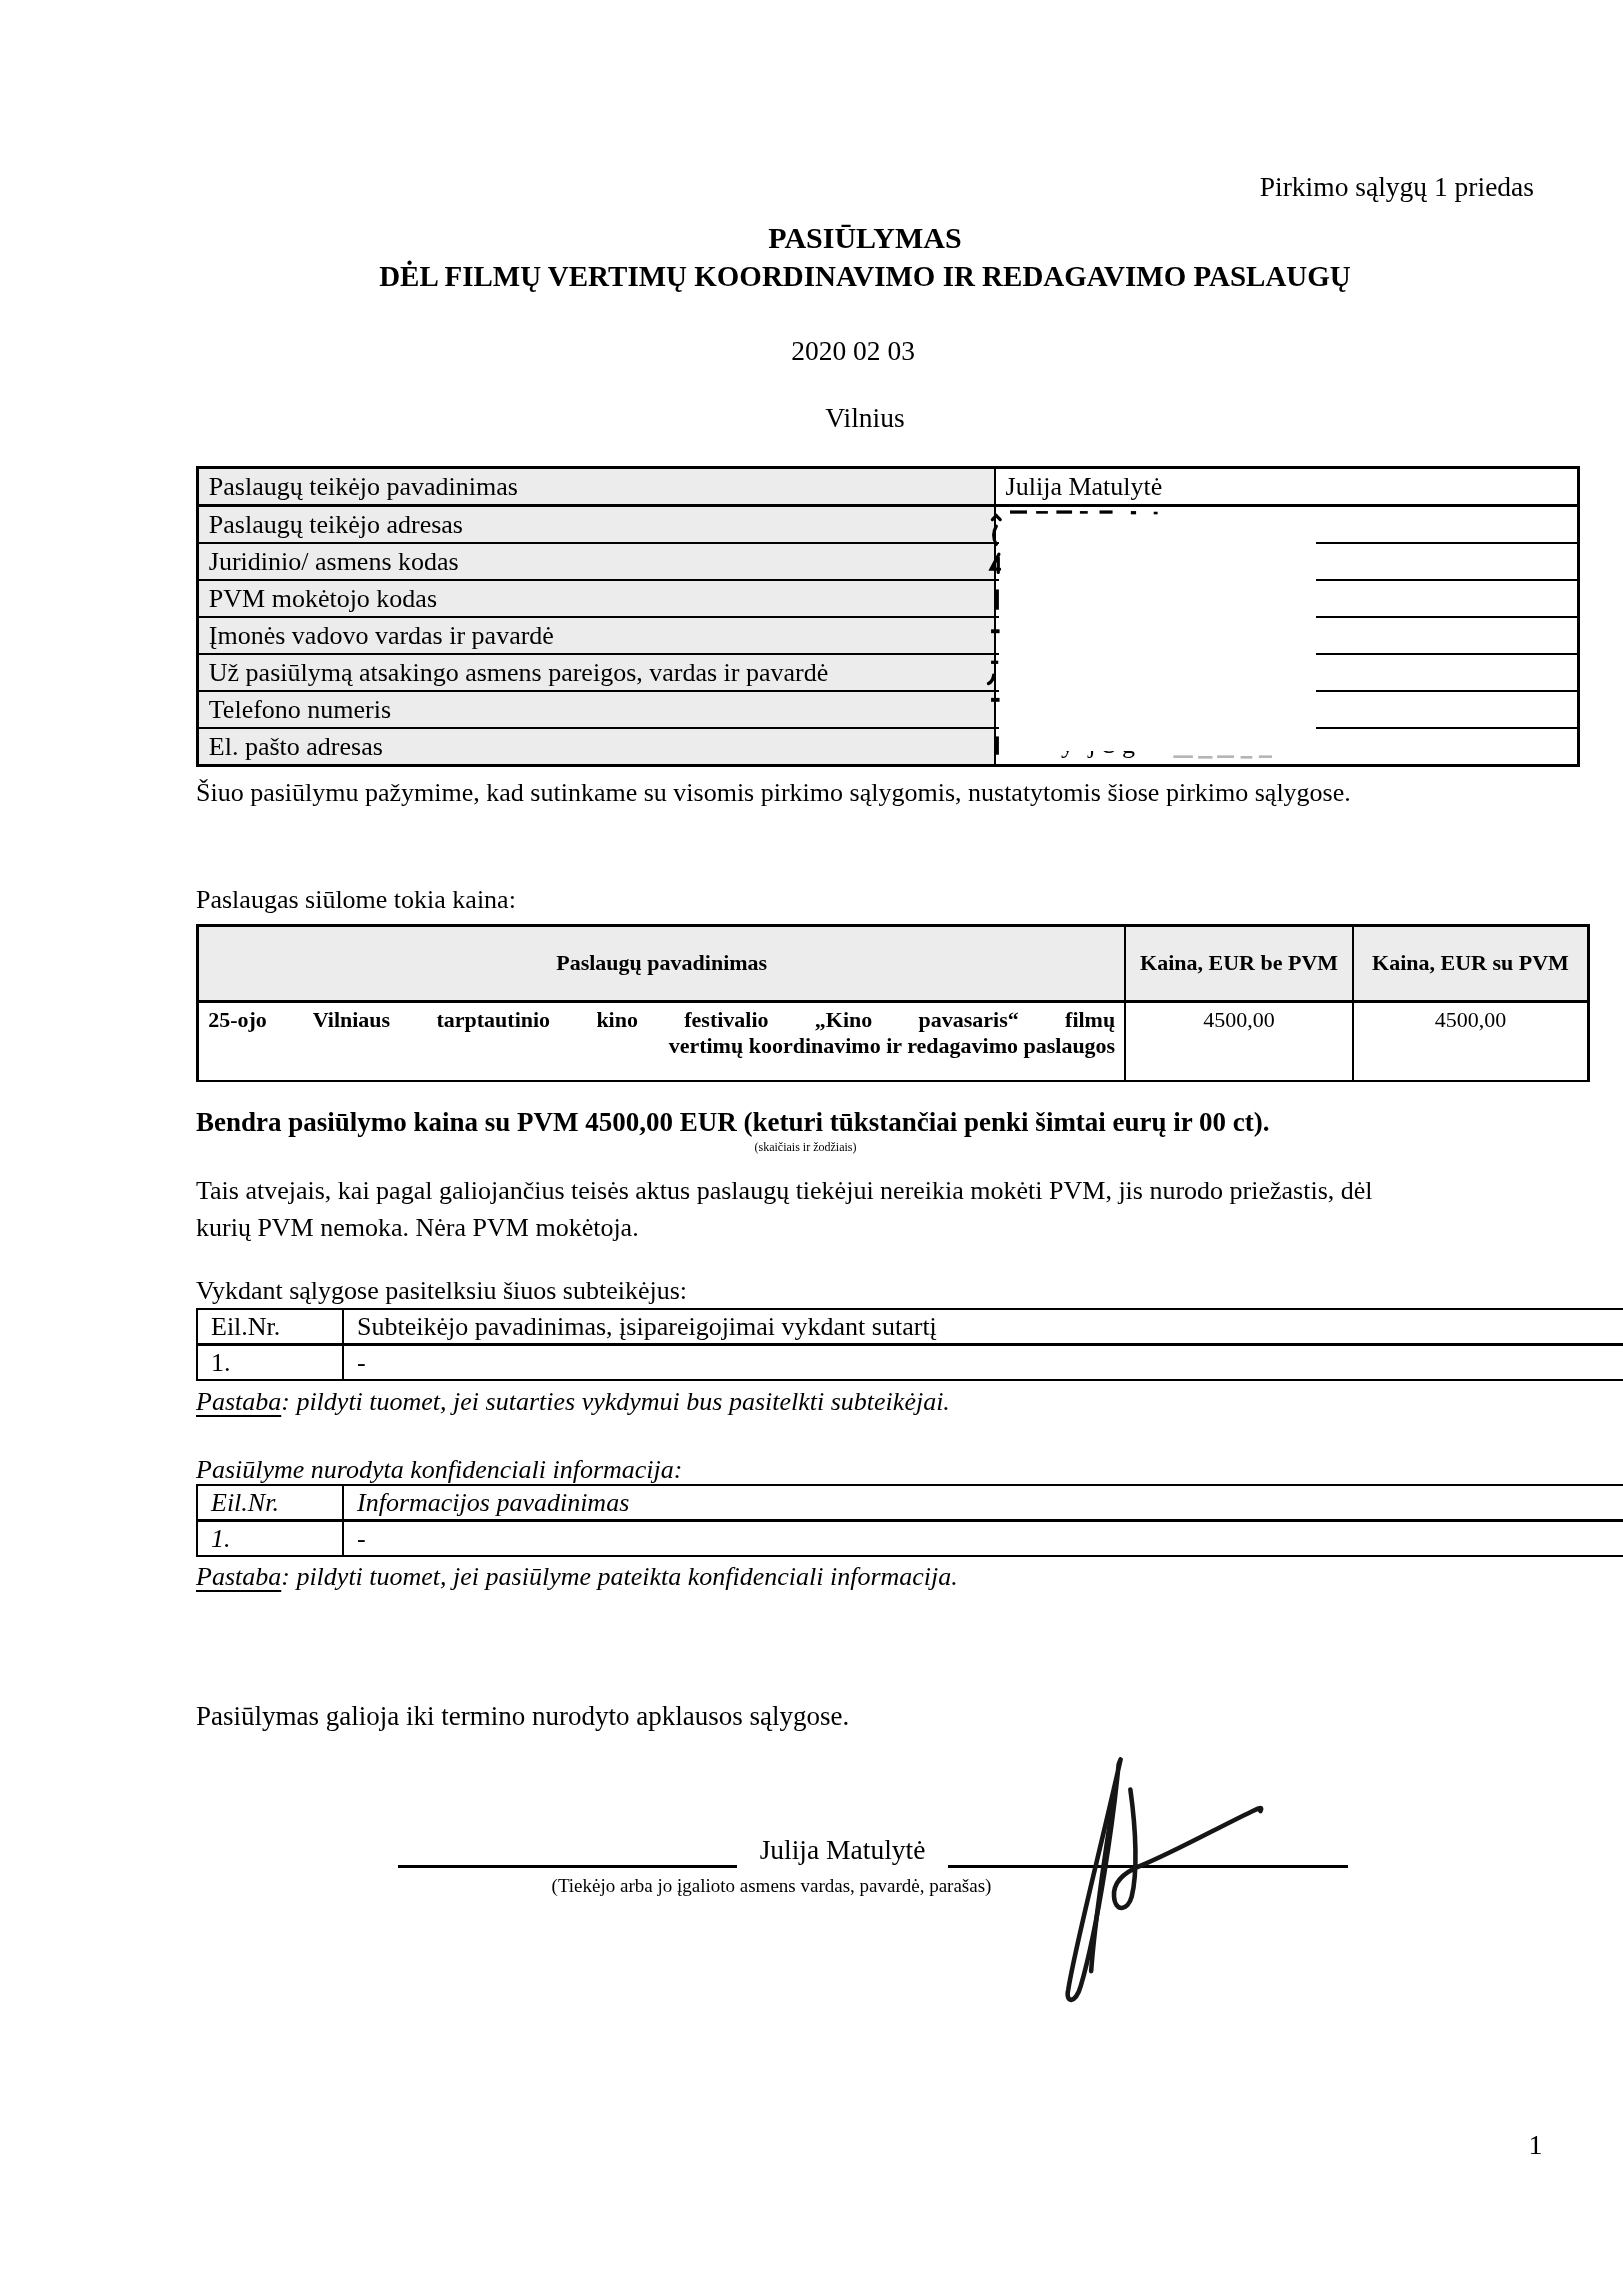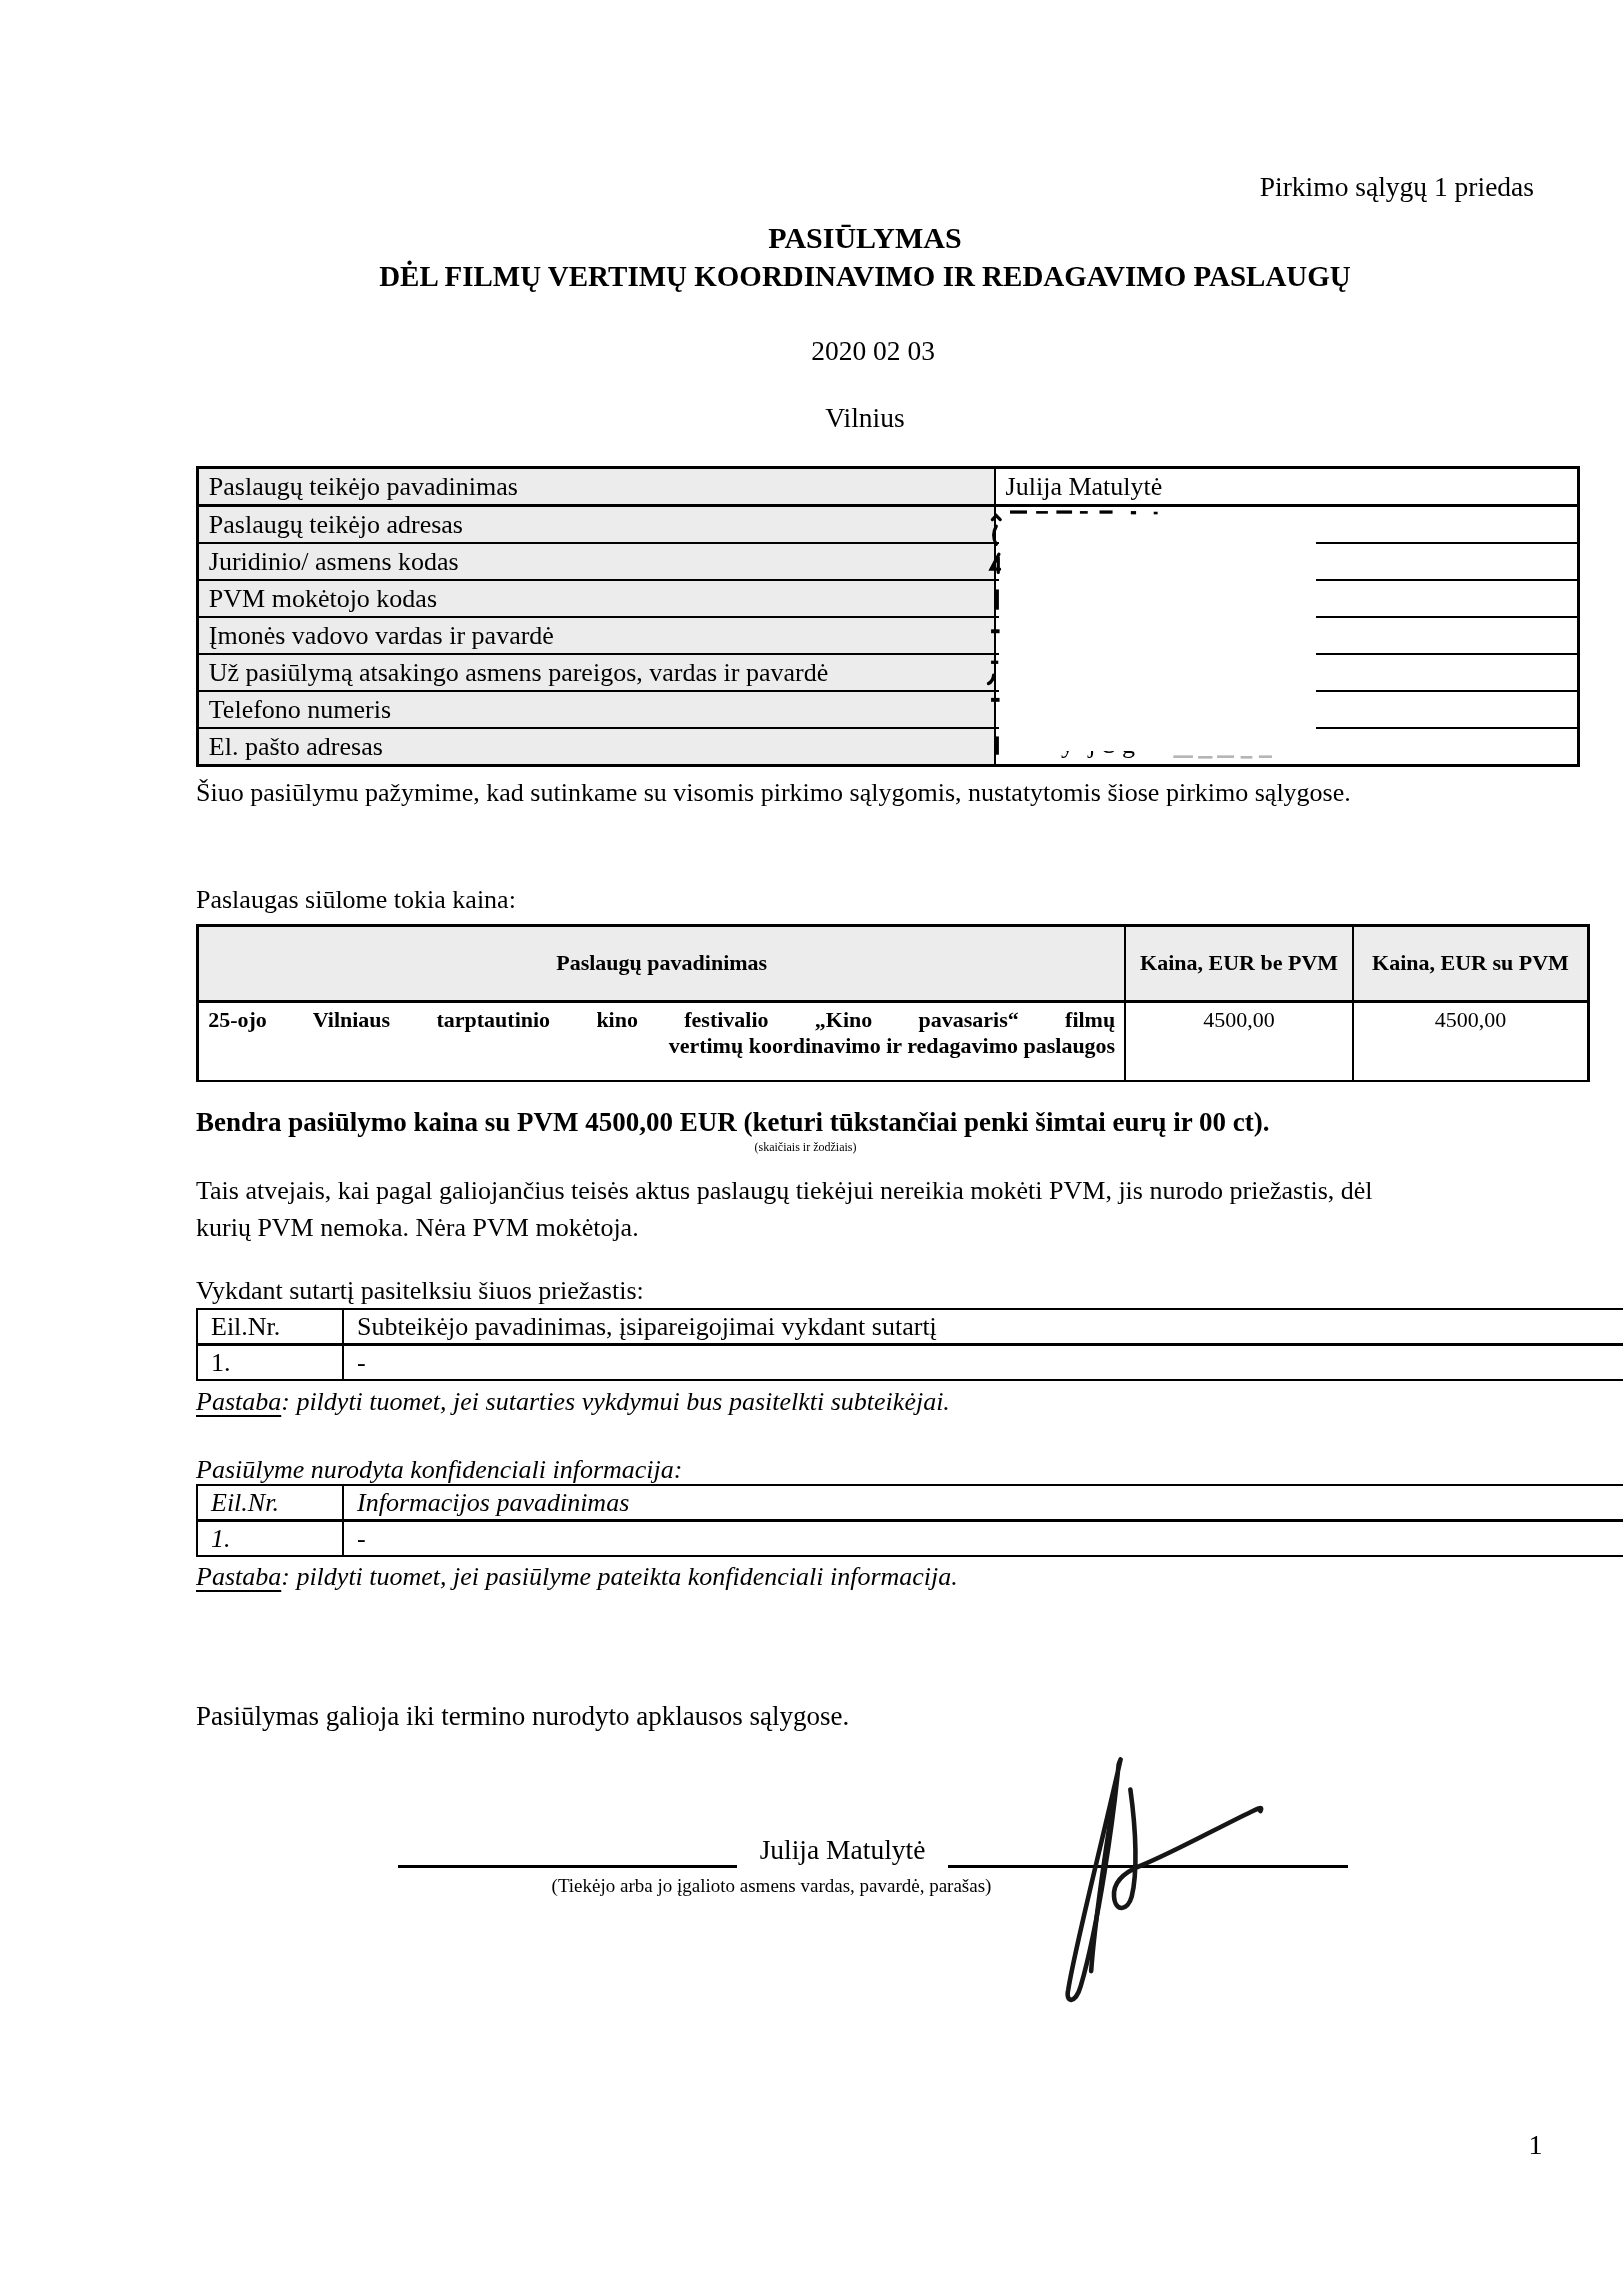--- a/index.html
+++ b/index.html
@@ -14,21 +14,21 @@
   .abs{position:absolute;}
   .center{text-align:center;}
   .b{font-weight:bold;}
   .i{font-style:italic;}
   .body-text{font-size:26px;line-height:1.35;}
 
   
   .annex{top:157px;left:0;width:1534px;font-size:27.5px;text-align:right;margin-top:14px;}
   .title1{top:221px;left:196px;width:1338px;font-size:30px;}
   .title2{top:260px;left:103px;width:1524px;font-size:29px;}
-  .date-line{top:335px;left:204px;width:1338px;font-size:27.5px;}
+  .date-line{top:335px;left:184px;width:1338px;font-size:27.5px;}
   .city-line{top:402px;left:196px;width:1338px;font-size:27.5px;}
 
   
   .t1wrap{top:466px;left:196px;width:1338px;height:307px;}
   table{border-collapse:collapse;}
   .t1{width:1384px;table-layout:fixed;font-size:26px;}
   .t1 td{border:2px solid #000;height:35px;padding:0 0 0 9.8px;vertical-align:middle;overflow:hidden;white-space:nowrap;}
   .t1 tr:first-child td{border-top:3.3px solid #000;border-bottom:3.3px solid #000;}
   .t1 tr:last-child td{border-bottom:3.3px solid #000;}
   .t1 td:first-child{width:785px;background:#ececec;border-left:3.3px solid #000;}
@@ -199,21 +199,21 @@
   </table>
 
   <div class="abs total-line b">Bendra pasiūlymo kaina su PVM  4500,00 EUR (keturi tūkstančiai penki šimtai eurų ir 00 ct).</div>
   <div class="abs total-caption">(skaičiais ir žodžiais)</div>
 
   <div class="abs vat-note">
     <div>Tais atvejais, kai pagal galiojančius teisės aktus paslaugų tiekėjui nereikia mokėti PVM, jis nurodo priežastis, dėl</div>
     <div>kurių PVM nemoka. Nėra PVM mokėtoja.</div>
   </div>
 
-  <div class="abs sub-intro">Vykdant sutartį pasitelksiu šiuos priežastis:</div>
+  <div class="abs sub-intro">Vykdant sąlygose pasitelksiu šiuos subteikėjus:</div>
   <table class="abs t3 t3-sub">
     <tbody>
       <tr>
         <td>Eil.Nr.</td>
         <td>Subteikėjo pavadinimas, įsipareigojimai vykdant sutartį</td>
       </tr>
       <tr>
         <td>1.</td>
         <td>-</td>
       </tr>

